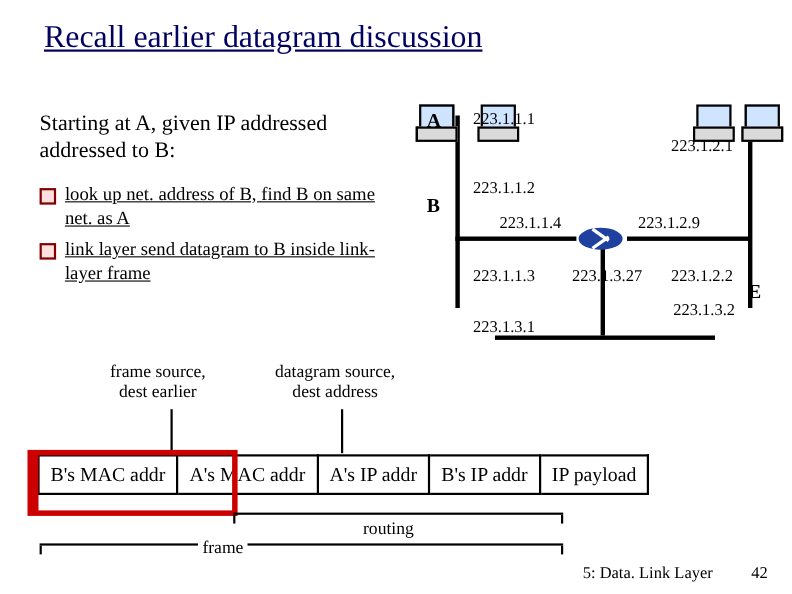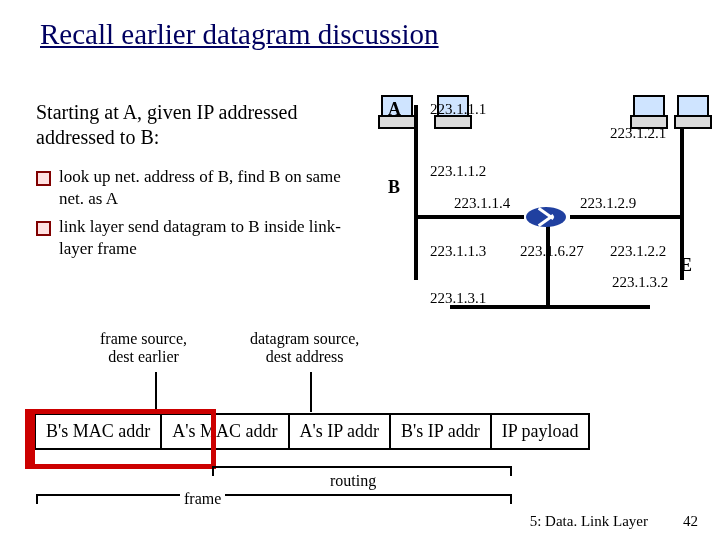--- a/index.html
+++ b/index.html
@@ -11,21 +11,21 @@
   .title{
     position:absolute;left:40px;top:18px;
     font-size:29px;text-decoration:underline;color:#000060;
   }
   .intro{
     position:absolute;left:36px;top:100px;width:330px;
     font-size:20px;line-height:1.25;
   }
   .bullets{
     position:absolute;left:36px;top:166px;width:330px;
-    font-size:17px;line-height:1.3;
+    font-size:17px;line-height:1.3;text-decoration:underline;
   }
   .bullet{display:flex;margin-bottom:6px}
   .bullet .sq{
     width:11px;height:11px;border:2px solid #800000;
     background:#ffe0e0;margin:5px 8px 0 0;flex:none;
   }
   .net{position:absolute;left:380px;top:95px;width:330px;height:230px;font-size:15px}
   .ip{position:absolute;white-space:nowrap}
   .lbl{position:absolute;font-size:18px;font-weight:bold}
   .router{
@@ -144,21 +144,21 @@
   <span class="lbl" style="left:8px;top:82px">B</span>
   <span class="lbl" style="left:300px;top:160px">E</span>
 
   <span class="ip" style="left:50px;top:6px">223.1.1.1</span>
   <span class="ip" style="left:50px;top:68px">223.1.1.2</span>
   <span class="ip" style="left:50px;top:148px">223.1.1.3</span>
   <span class="ip" style="left:74px;top:100px">223.1.1.4</span>
   <span class="ip" style="left:230px;top:30px">223.1.2.1</span>
   <span class="ip" style="left:230px;top:148px">223.1.2.2</span>
   <span class="ip" style="left:200px;top:100px">223.1.2.9</span>
-  <span class="ip" style="left:140px;top:148px">223.1.6.27</span>
+  <span class="ip" style="left:140px;top:148px">223.1.3.27</span>
   <span class="ip" style="left:50px;top:195px">223.1.3.1</span>
   <span class="ip" style="left:232px;top:179px">223.1.3.2</span>
 </div>
 
 <div class="annot" style="left:100px;top:330px;white-space:pre-line">frame source,
 dest earlier</div>
 <div class="annot" style="left:250px;top:330px;white-space:pre-line">datagram source,
 dest address</div>
 
 <div style="position:absolute;left:155px;top:372px;width:2px;height:40px;background:#000"></div>

